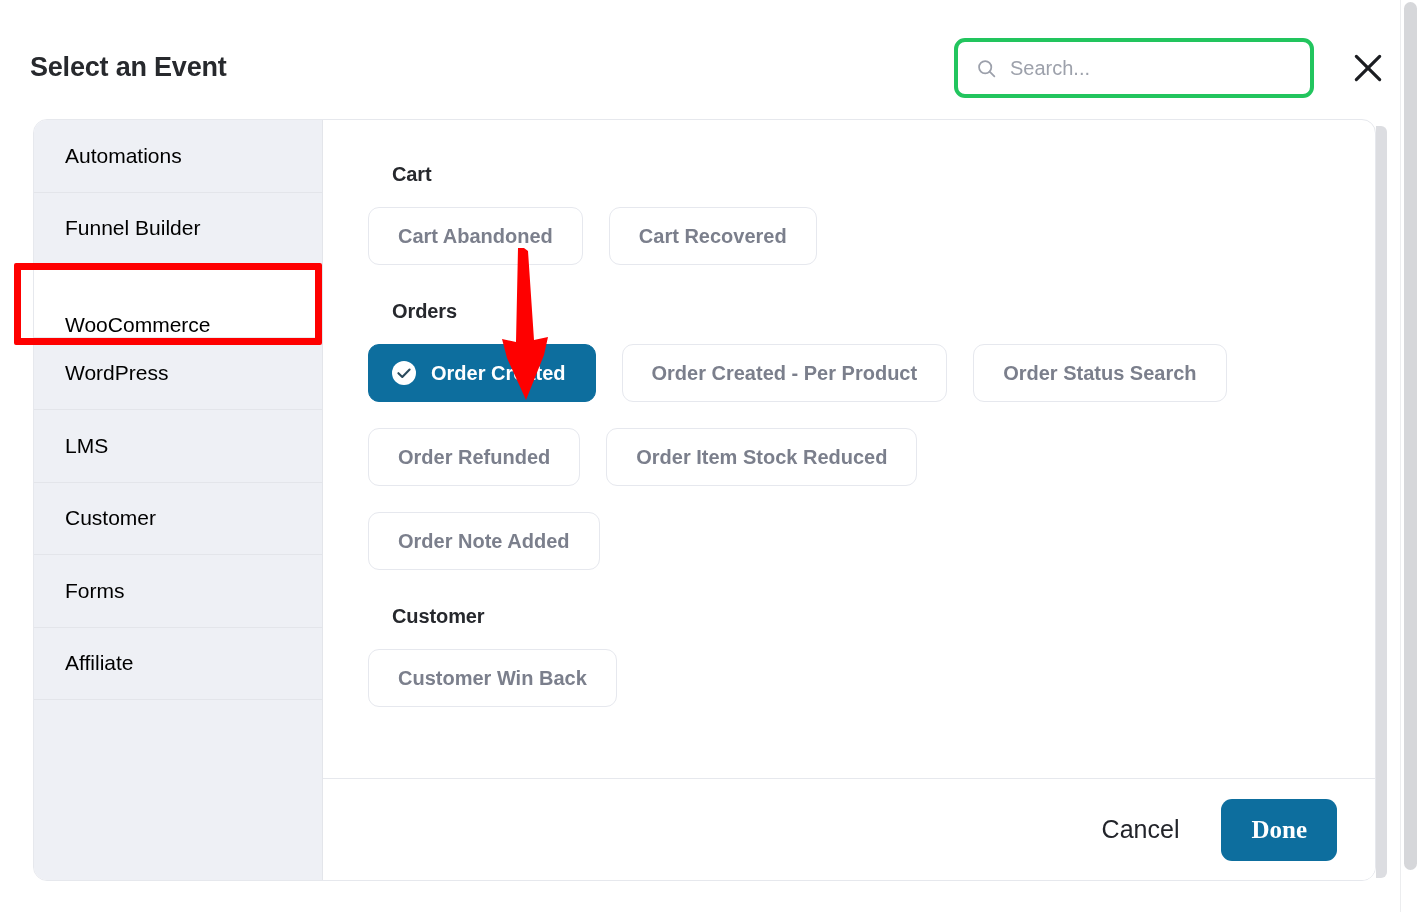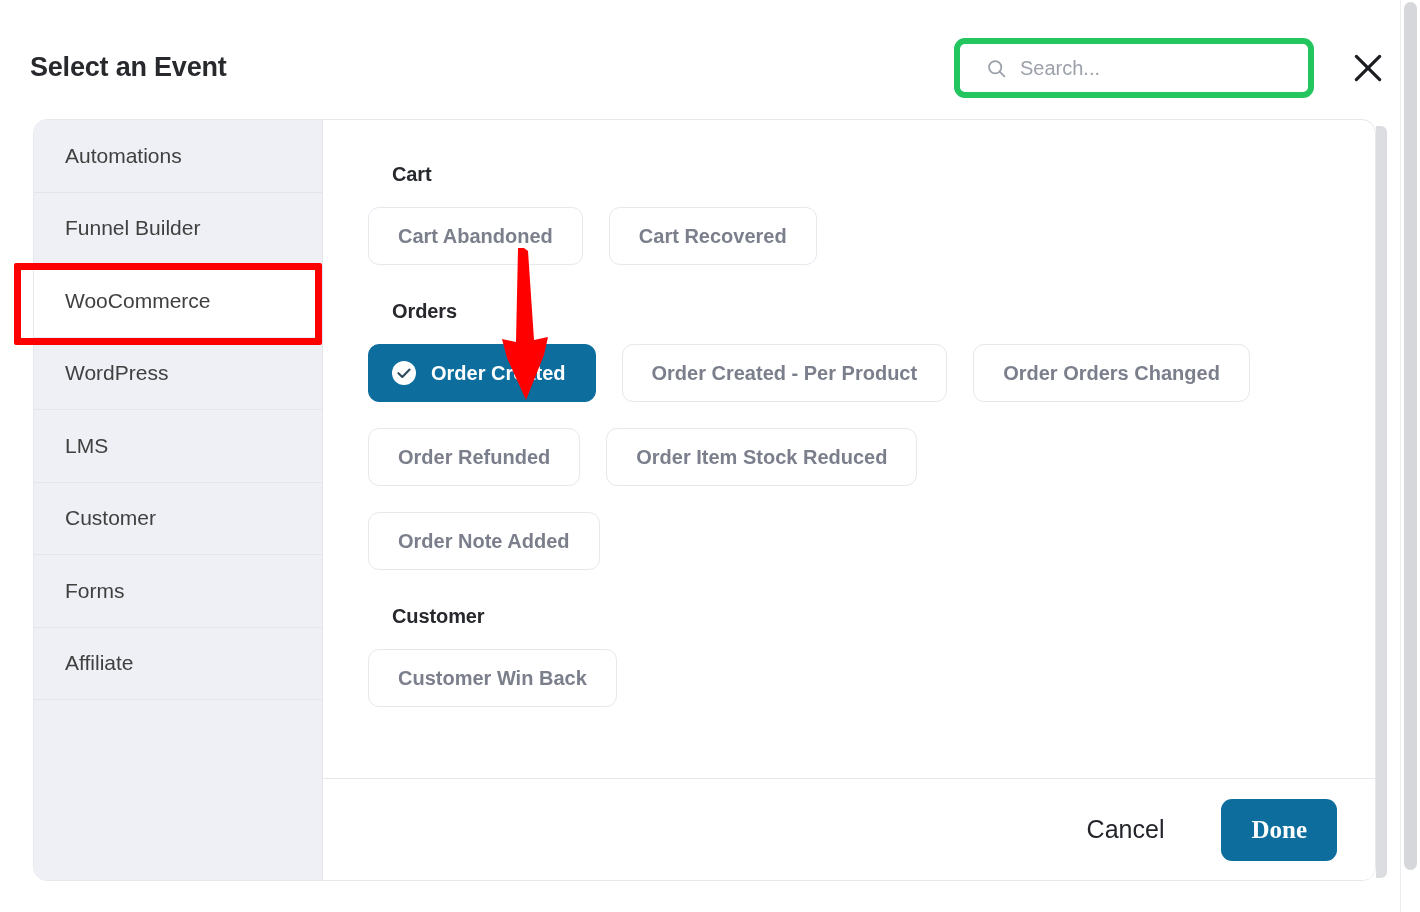--- a/index.html
+++ b/index.html
@@ -39,26 +39,26 @@
     letter-spacing: -0.2px;
     white-space: nowrap;
   }
 
   .search-wrap {
     position: absolute;
     left: 954px;
     top: 38px;
     width: 360px;
     height: 60px;
-    border: 6px solid #22c55e;
+    border: 4px solid #22c55e;
     border-radius: 11px;
     background: #ffffff;
     display: flex;
     align-items: center;
-    padding-left: 26px;
+    padding-left: 18px;
   }
 
   .search-icon {
     width: 21px;
     height: 21px;
     flex: 0 0 auto;
     margin-right: 13px;
     color: #9ca0ab;
     display: block;
   }
@@ -112,30 +112,31 @@
     border-right: 1px solid #e3e5ea;
     position: relative;
   }
 
   .side-item {
     height: 72.5px;
     display: flex;
     align-items: center;
     padding-left: 31px;
     font-size: 21px;
-    color: #404040;
+    color: #000000;
     border-bottom: 1px solid #e3e5ea;
     cursor: pointer;
     background: transparent;
     user-select: none;
     white-space: nowrap;
   }
   .side-item.active {
     background: #ffffff;
     border-bottom-color: #e9ebf0;
+    align-items: flex-end;
   }
   .side-filler {
     background: #eef0f5;
     height: 100px;
   }
 
   
   .content-col {
     flex: 1 1 auto;
     position: relative;
@@ -205,21 +206,21 @@
   
   .footer {
     flex: 0 0 auto;
     height: 102px;
     border-top: 1px solid #e6e8ed;
     background: #ffffff;
     display: flex;
     align-items: center;
     justify-content: flex-end;
     padding-right: 38px;
-    gap: 15px;
+    gap: 0;
     position: relative;
     z-index: 5;
   }
 
   .cancel-btn {
     background: transparent;
     border: none;
     font-family: "Liberation Sans", sans-serif;
     font-size: 25px;
     color: #22242a;
@@ -368,21 +369,21 @@
             <svg class="check-icon" viewBox="0 0 26 26">
               <circle cx="13" cy="13" r="12" fill="#ffffff"></circle>
               <path d="M7.4 13.2 L11.3 17 L18.6 9.5" fill="none" stroke="#2b4a5c" stroke-width="2.1" stroke-linecap="round" stroke-linejoin="round"></path>
             </svg>
             <span>Order Created</span>
           </button>
           <button class="chip">
             <span>Order Created - Per Product</span>
           </button>
           <button class="chip">
-            <span>Order Orders Changed</span>
+            <span>Order Status Search</span>
           </button>
         </div>
 
         <div class="chip-row">
           <button class="chip">
             <span>Order Refunded</span>
           </button>
           <button class="chip">
             <span>Order Item Stock Reduced</span>
           </button>

